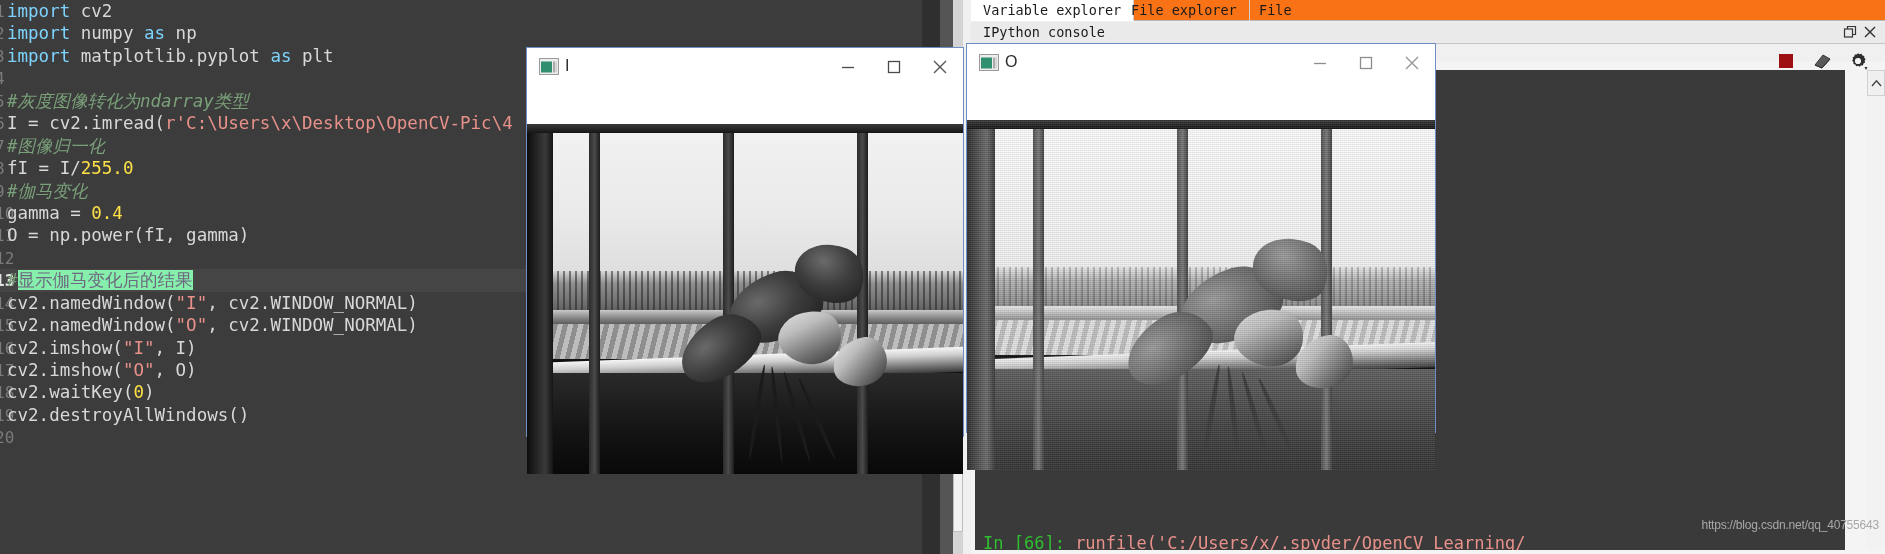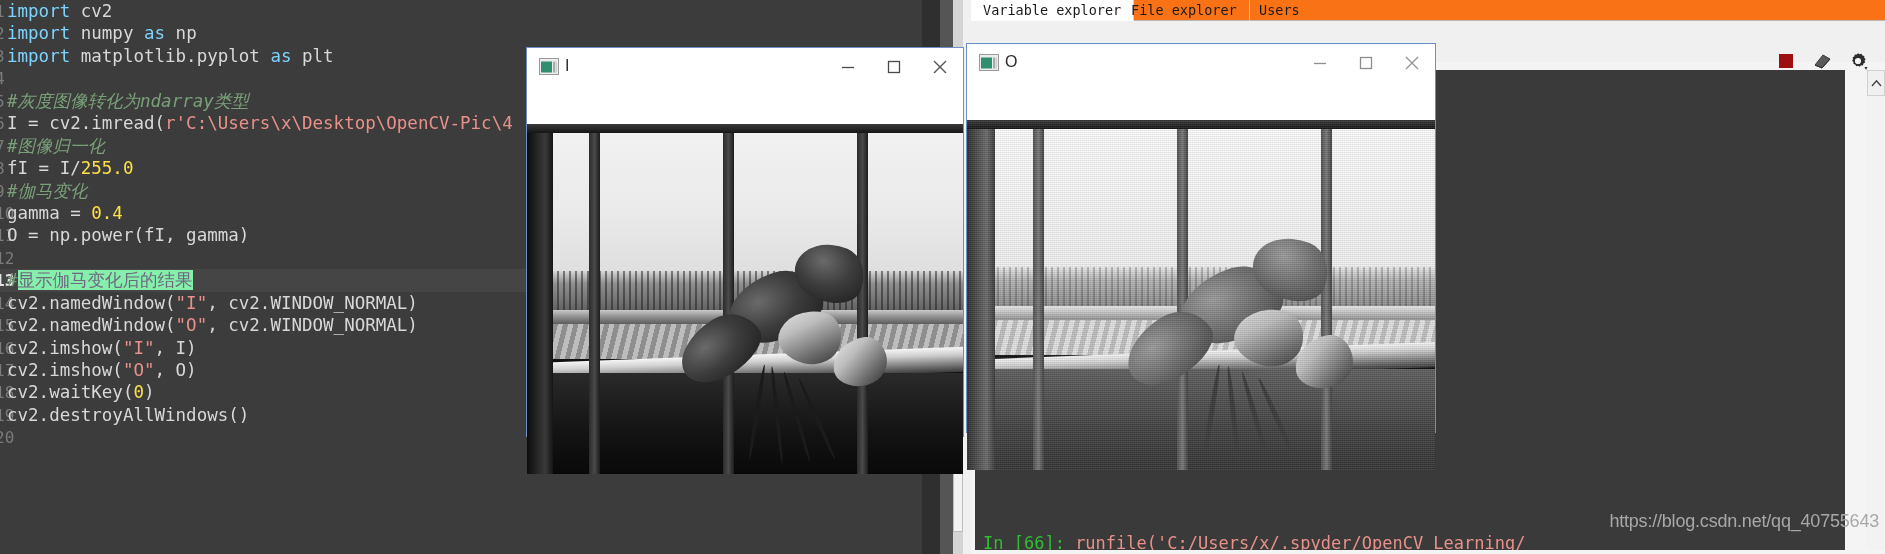--- a/index.html
+++ b/index.html
@@ -195,21 +195,21 @@
                       repeating-linear-gradient(90deg, rgba(255,255,255,.4) 0 1px, rgba(0,0,0,.4) 1px 2px);
   }
 
   .win-I { left:526px; top:47px; width:438px; height:390px; }
   .win-I .canvas { left:0; top:38px; width:436px; height:350px; }
   .win-O { left:966px; top:43px; width:470px; height:390px; }
   .win-O .canvas { left:0; top:38px; width:468px; height:350px; }
 
   .watermark {
     position:absolute; right:6px; bottom:22px;
-    font-size:18px; color:#a8a8a8; font-family:"Liberation Sans", sans-serif;
+    font-size:12px; color:#a8a8a8; font-family:"Liberation Sans", sans-serif;
     letter-spacing:-0.2px;
   }
 </style>
 </head>
 <body>
 
 <div id="root">
 
   <div class="editor">
     <div id="code-lines">
@@ -249,23 +249,38 @@
     <div class="code-line">
       <span class="str">yder/</span>
     </div>
   </div>
 
   <div class="panel">
 
     <div class="tabbar">
       <div class="tab active tab-ve">Variable explorer</div>
       <div class="tab tab-fe">File explorer</div>
-      <div class="tab tab-hp">Users</div>
-    </div>
-
+      <div class="tab tab-hp">File</div>
+    </div>
+
+    <div class="console-hdr">
+      <div class="lbl">IPython console</div>
+      <div class="btn btn-undock">
+        <svg width="14" height="14" viewBox="0 0 14 14">
+          <rect x="1.5" y="4" width="8" height="8" fill="none" stroke="#333" stroke-width="1.2"></rect>
+          <polyline points="4.5,4 4.5,1.5 12.5,1.5 12.5,9.5 10,9.5" fill="none" stroke="#333" stroke-width="1.2"></polyline>
+        </svg>
+      </div>
+      <div class="btn btn-closepanel">
+        <svg width="14" height="14" viewBox="0 0 14 14">
+          <line x1="2" y1="2" x2="12" y2="12" stroke="#333" stroke-width="1.4"></line>
+          <line x1="12" y1="2" x2="2" y2="12" stroke="#333" stroke-width="1.4"></line>
+        </svg>
+      </div>
+    </div>
 
     <div class="console-inner-tab"></div>
 
     <div class="console-body">
 
       <div class="console-toolbar">
         <div class="tb-icon">
           <svg width="22" height="22" viewBox="0 0 22 22">
             <rect x="4" y="4" width="14" height="14" fill="#9e0f12"></rect>
           </svg>

